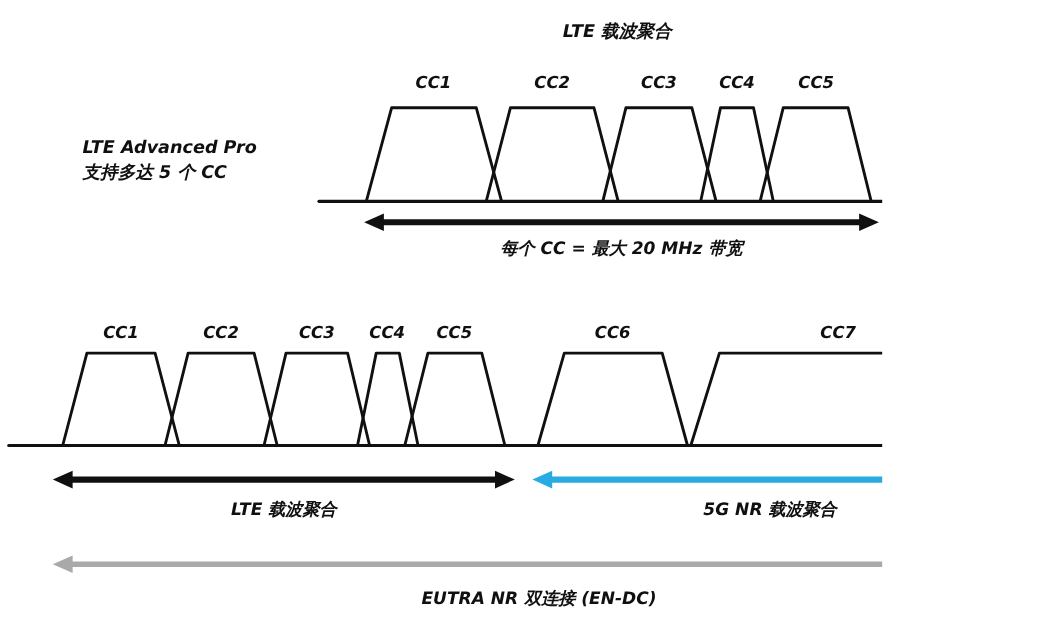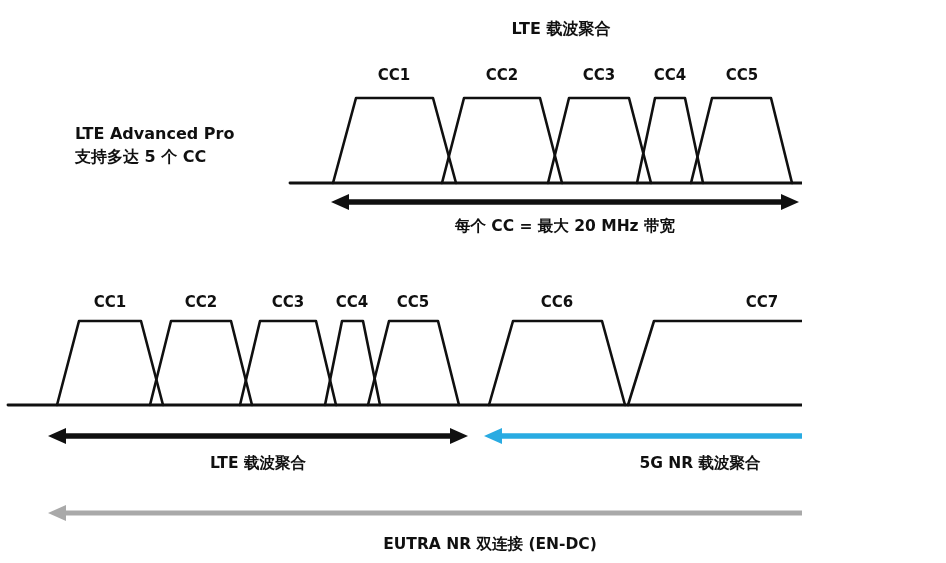--- a/index.html
+++ b/index.html
@@ -1,19 +1,20 @@
 <!DOCTYPE html>
 <html><head>
 <meta charset="utf-8">
 <style>
   html, body { margin: 0; padding: 0; background: #ffffff; }
   .canvas {
     width: 802px; height: 563px; position: relative; background: #ffffff;
     font-family: "DejaVu Sans", "Liberation Sans", sans-serif;
     overflow: hidden;
+    font-style: italic;
   }
   svg { display: block; }
   text { font-family: "DejaVu Sans", "Liberation Sans", sans-serif; }
   .trap { fill: none; stroke: #101010; stroke-width: 2.6; stroke-linejoin: round; stroke-linecap: round; }
   .baseline { stroke: #101010; stroke-width: 2.9; stroke-linecap: round; fill: none; }
   .arrow-line { fill: none; }
   .w-thick { stroke-width: 5.5; }
   .w-gray  { stroke-width: 5; }
   .cc-label { font-size: 15px; font-weight: 700; text-anchor: middle; fill: #101010; }
   .title-label { font-size: 16px; font-weight: 700; text-anchor: middle; fill: #101010; }

